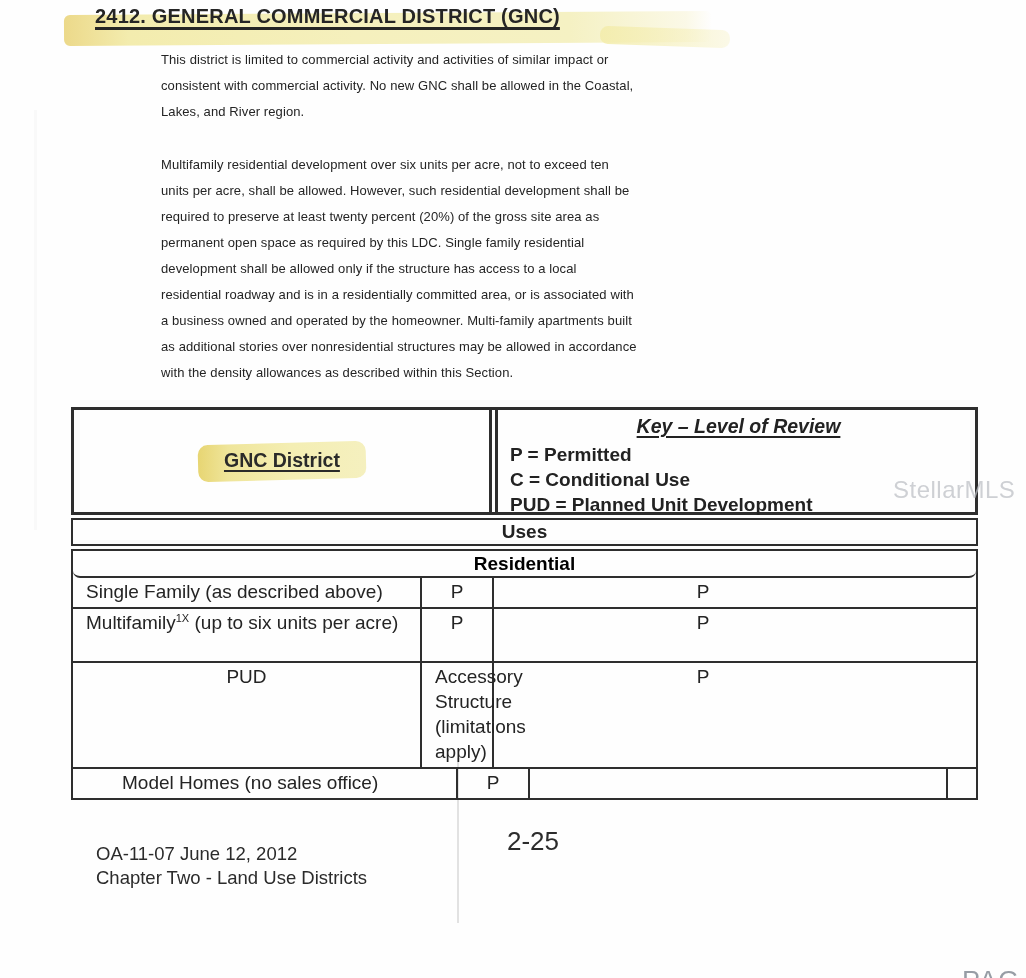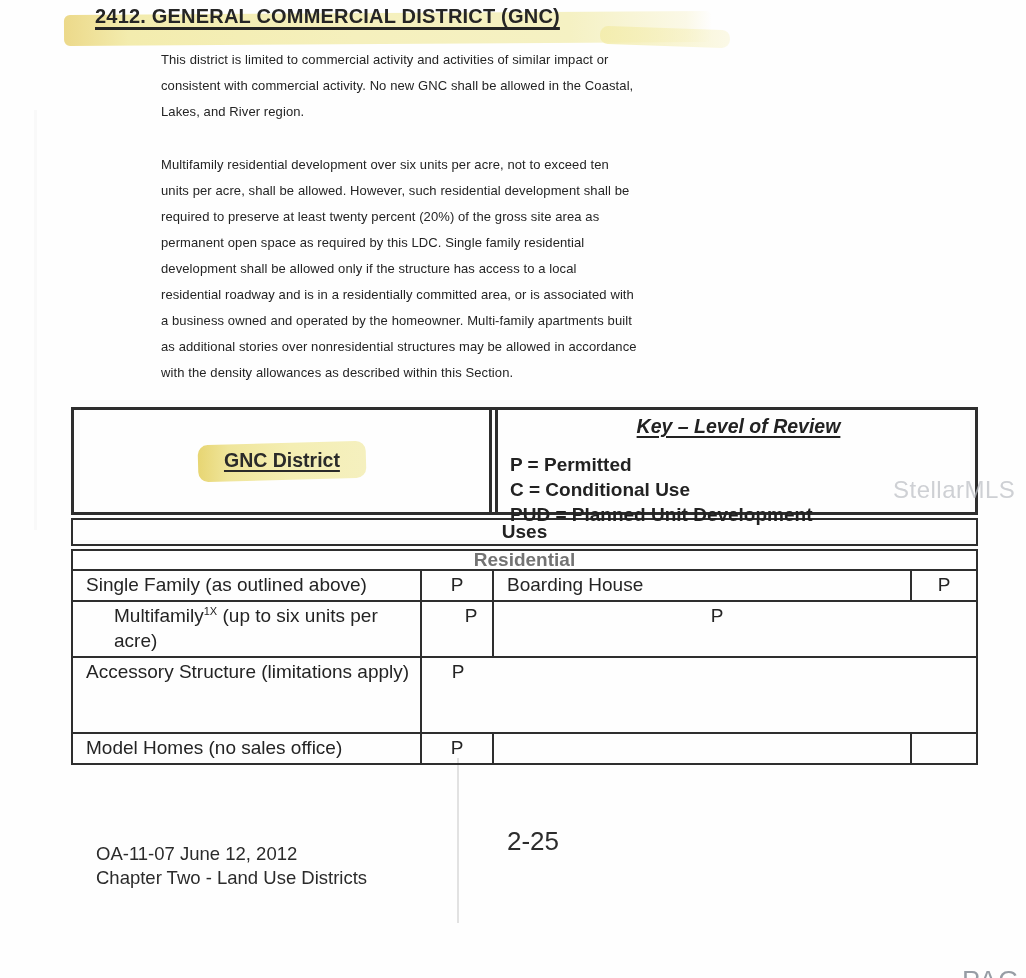--- a/index.html
+++ b/index.html
@@ -51,37 +51,37 @@
     border-radius:10px;transform:rotate(-1.6deg);
   }
   .gnc-label{
     display:inline-block;transform:rotate(1.6deg);
     font-size:19.5px;font-weight:bold;color:#2a2a2a;
     text-decoration:underline;text-decoration-thickness:2px;text-underline-offset:3px;
   }
   .key-title{
     text-align:center;font-size:19.5px;font-weight:bold;font-style:italic;color:#222;
     text-decoration:underline;text-decoration-thickness:2px;text-underline-offset:3px;
-    margin-bottom:14px;
+    margin-bottom:4px;
   }
   .key-line{font-size:19px;font-weight:bold;line-height:25px;color:#222;}
 
   .t-uses{margin-top:3px;height:28px;display:flex;align-items:center;justify-content:center;
     font-size:19px;font-weight:bold;color:#222;}
   .t-body{margin-top:3px;}
-  .t-res{box-sizing:border-box;height:20px;border-bottom:2px solid #2e2e2e;display:flex;align-items:center;justify-content:center;
-    font-size:19px;font-weight:bold;color:#737373;}
+  .t-res{box-sizing:border-box;height:27px;border-bottom:2px solid #2e2e2e;display:flex;align-items:center;justify-content:center;
+    font-size:19px;font-weight:bold;color:#000000;border-radius:7px;}
 
   .t-row{display:grid;grid-template-columns:349px 72px 418px 64px;border-bottom:2px solid #2e2e2e;}
-  .t-row:last-child{border-bottom:none;}
+  .t-row:last-child{border-bottom:none;padding-left:36px;}
   .t-cell{box-sizing:border-box;border-right:2px solid #2e2e2e;font-size:19px;line-height:25px;color:#242424;
     padding:1px 6px 3px 13px;}
   .t-cell:last-child{border-right:none;}
   .t-cell.level{display:flex;justify-content:center;padding:1px 0 0 0;}
-  .r1{min-height:25px;} .r2{min-height:52px;margin-left:28px;} .r3{min-height:74px;} .r4{min-height:26px;}
+  .r1{min-height:25px;} .r2{min-height:52px;} .r3{min-height:74px;} .r4{min-height:26px;}
   sup{font-size:11px;line-height:0;}
 
   
   .pageno{left:507px;top:826px;font-size:26px;color:#2c2c2c;}
   .footer{left:96px;top:842px;font-size:18.5px;line-height:23.5px;color:#2b2b2b;}
 
   
   .watermark{left:893px;top:476px;font-size:24px;color:rgba(190,192,198,.75);letter-spacing:.5px;white-space:nowrap;}
   .corner-text{left:962px;top:966px;font-size:27px;color:#979da5;letter-spacing:1px;white-space:nowrap;}
 </style>
@@ -114,33 +114,33 @@
       <div class="key-line">PUD = Planned Unit Development</div>
     </div>
   </div>
 
   <div class="t-box t-uses">Uses</div>
 
   <div class="t-box t-body">
     <div class="t-res">Residential</div>
 
     <div class="t-row">
-      <div class="t-cell r1"><span>Single Family (as outlined above)</span><sup></sup><span></span></div>
+      <div class="t-cell r1"><span>Single Family (as described above)</span><sup></sup><span></span></div>
       <div class="t-cell level r1">P</div>
-      <div class="t-cell r1"><span>Boarding House</span><sup></sup></div>
       <div class="t-cell level r1">P</div>
     </div>
 
     <div class="t-row">
       <div class="t-cell r2"><span>Multifamily</span><sup>1X</sup><span> (up to six units per acre)</span></div>
       <div class="t-cell level r2">P</div>
       <div class="t-cell level r2">P</div>
     </div>
 
     <div class="t-row">
+      <div class="t-cell level r3">PUD</div>
       <div class="t-cell r3"><span>Accessory Structure (limitations apply)</span><sup></sup></div>
       <div class="t-cell level r3">P</div>
     </div>
 
     <div class="t-row">
       <div class="t-cell r4"><span>Model Homes (no sales office)</span><sup></sup><span></span></div>
       <div class="t-cell level r4">P</div>
       <div class="t-cell r4"><span></span><sup></sup></div>
       <div class="t-cell level r4"></div>
     </div>

